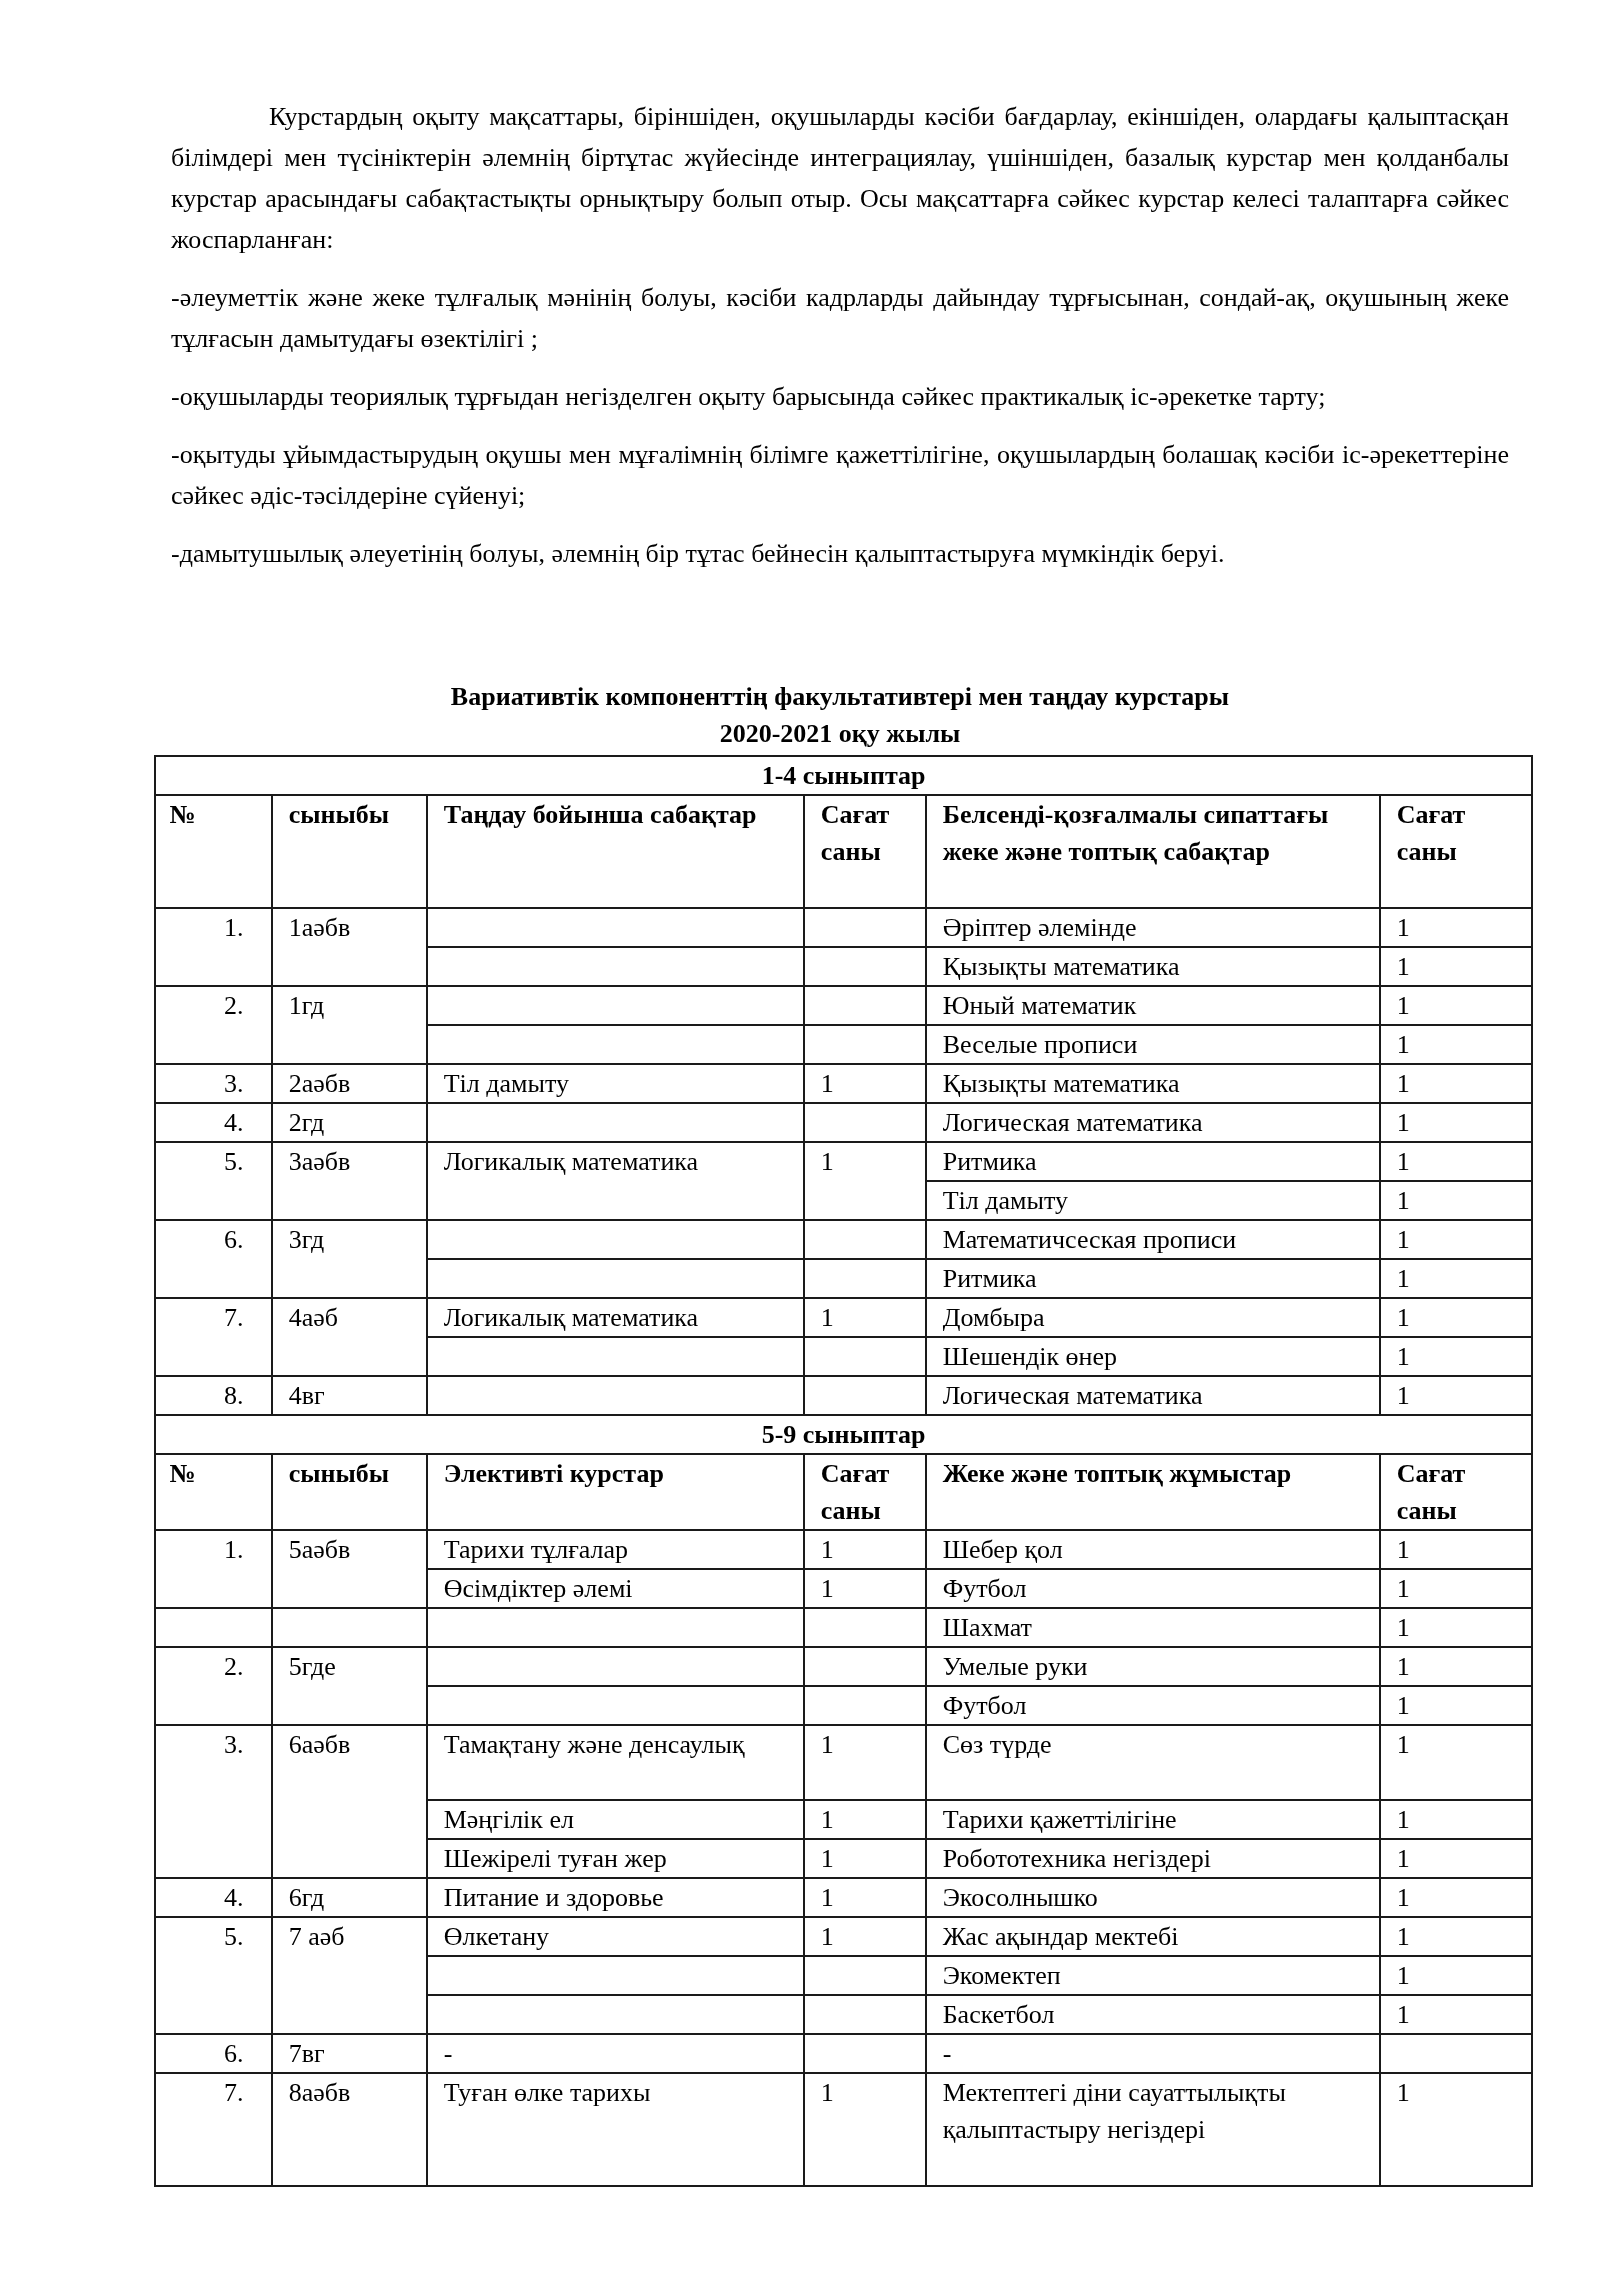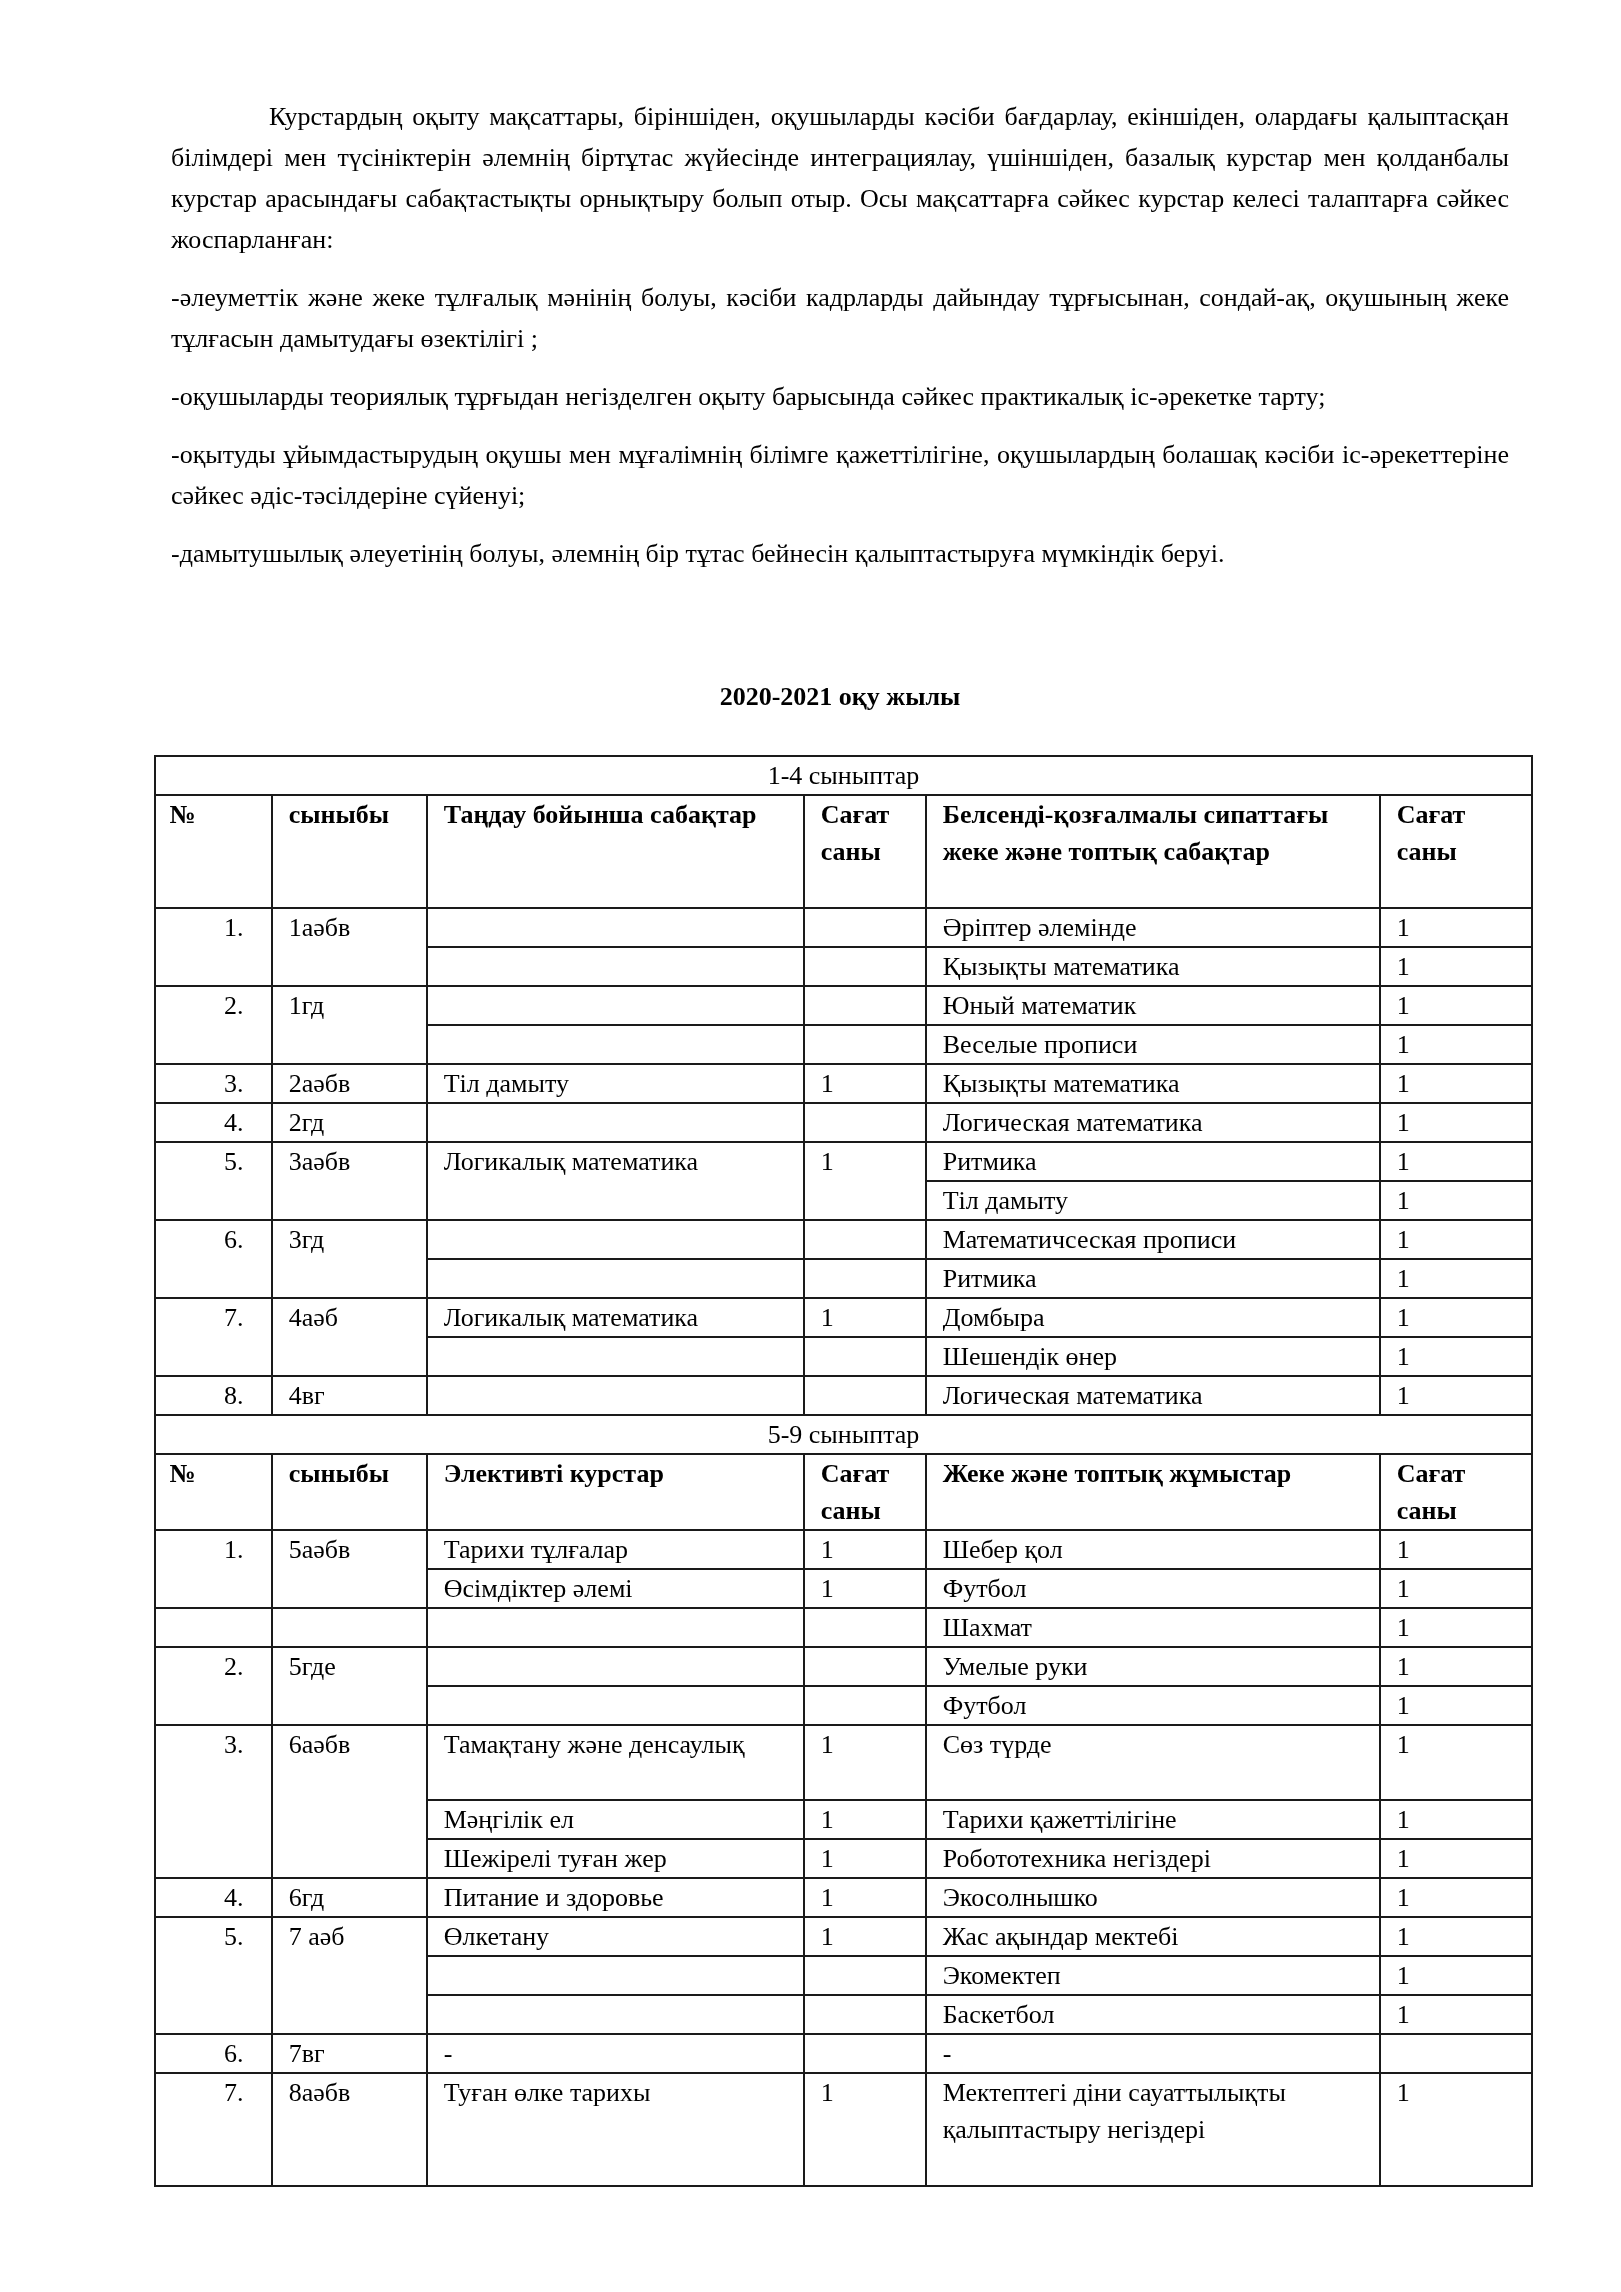--- a/index.html
+++ b/index.html
@@ -8,36 +8,37 @@
   .page { position:absolute; left:154px; top:79px; width:1372px; }
   .para { font-size:26px; line-height:41px; text-align:justify; margin:17px; }
   .para.indent { text-indent:98px; }
   .title { position:absolute; left:154px; top:678px; width:1372px; text-align:center;
            font-weight:bold; font-size:26px; line-height:37px; }
   table.grid { position:absolute; left:154px; top:755px; width:1376px;
                border-collapse:collapse; table-layout:fixed; font-size:26px; }
   table.grid td { border:2px solid #1a1a1a; padding:0 7.8px 0 15.7px; vertical-align:top;
                   height:35px; line-height:37px; overflow:hidden; }
   table.grid td.num { text-align:right; padding-right:27.4px; }
-  table.grid tr.section td { text-align:center; font-weight:normal; padding:0; }
+  table.grid tr.section td { text-align:center; font-weight:bold; padding:0; }
   table.grid tr.hdr td { font-weight:bold; }
   table.grid tr.hdr td.numh { padding-left:13.7px; }
 </style>
 </head>
 <body>
 
 <div class="page">
   <p class="para indent">Курстардың оқыту мақсаттары, біріншіден,  оқушыларды кәсіби бағдарлау, екіншіден, олардағы қалыптасқан білімдері мен түсініктерін әлемнің біртұтас жүйесінде интеграциялау, үшіншіден, базалық курстар мен қолданбалы курстар арасындағы сабақтастықты орнықтыру болып отыр. Осы мақсаттарға сәйкес  курстар келесі талаптарға сәйкес жоспарланған:</p>
   <p class="para">-әлеуметтік және жеке тұлғалық мәнінің болуы, кәсіби кадрларды дайындау тұрғысынан, сондай-ақ, оқушының жеке тұлғасын дамытудағы өзектілігі ;</p>
   <p class="para">-оқушыларды теориялық тұрғыдан негізделген оқыту барысында сәйкес практикалық іс-әрекетке тарту;</p>
   <p class="para">-оқытуды ұйымдастырудың оқушы мен мұғалімнің білімге қажеттілігіне, оқушылардың болашақ кәсіби іс-әрекеттеріне сәйкес әдіс-тәсілдеріне сүйенуі;</p>
   <p class="para">-дамытушылық әлеуетінің болуы, әлемнің бір тұтас бейнесін қалыптастыруға мүмкіндік беруі.</p>
 </div>
 
 <div class="title">
+  <div>Вариативтік компоненттің факультативтері мен таңдау курстары</div>
   <div>2020-2021 оқу жылы</div>
 </div>
 
 <table class="grid">
   <colgroup>
     <col style="width:117px">
       <col style="width:155px">
       <col style="width:377px">
     <col style="width:122px">
       <col style="width:454px">

